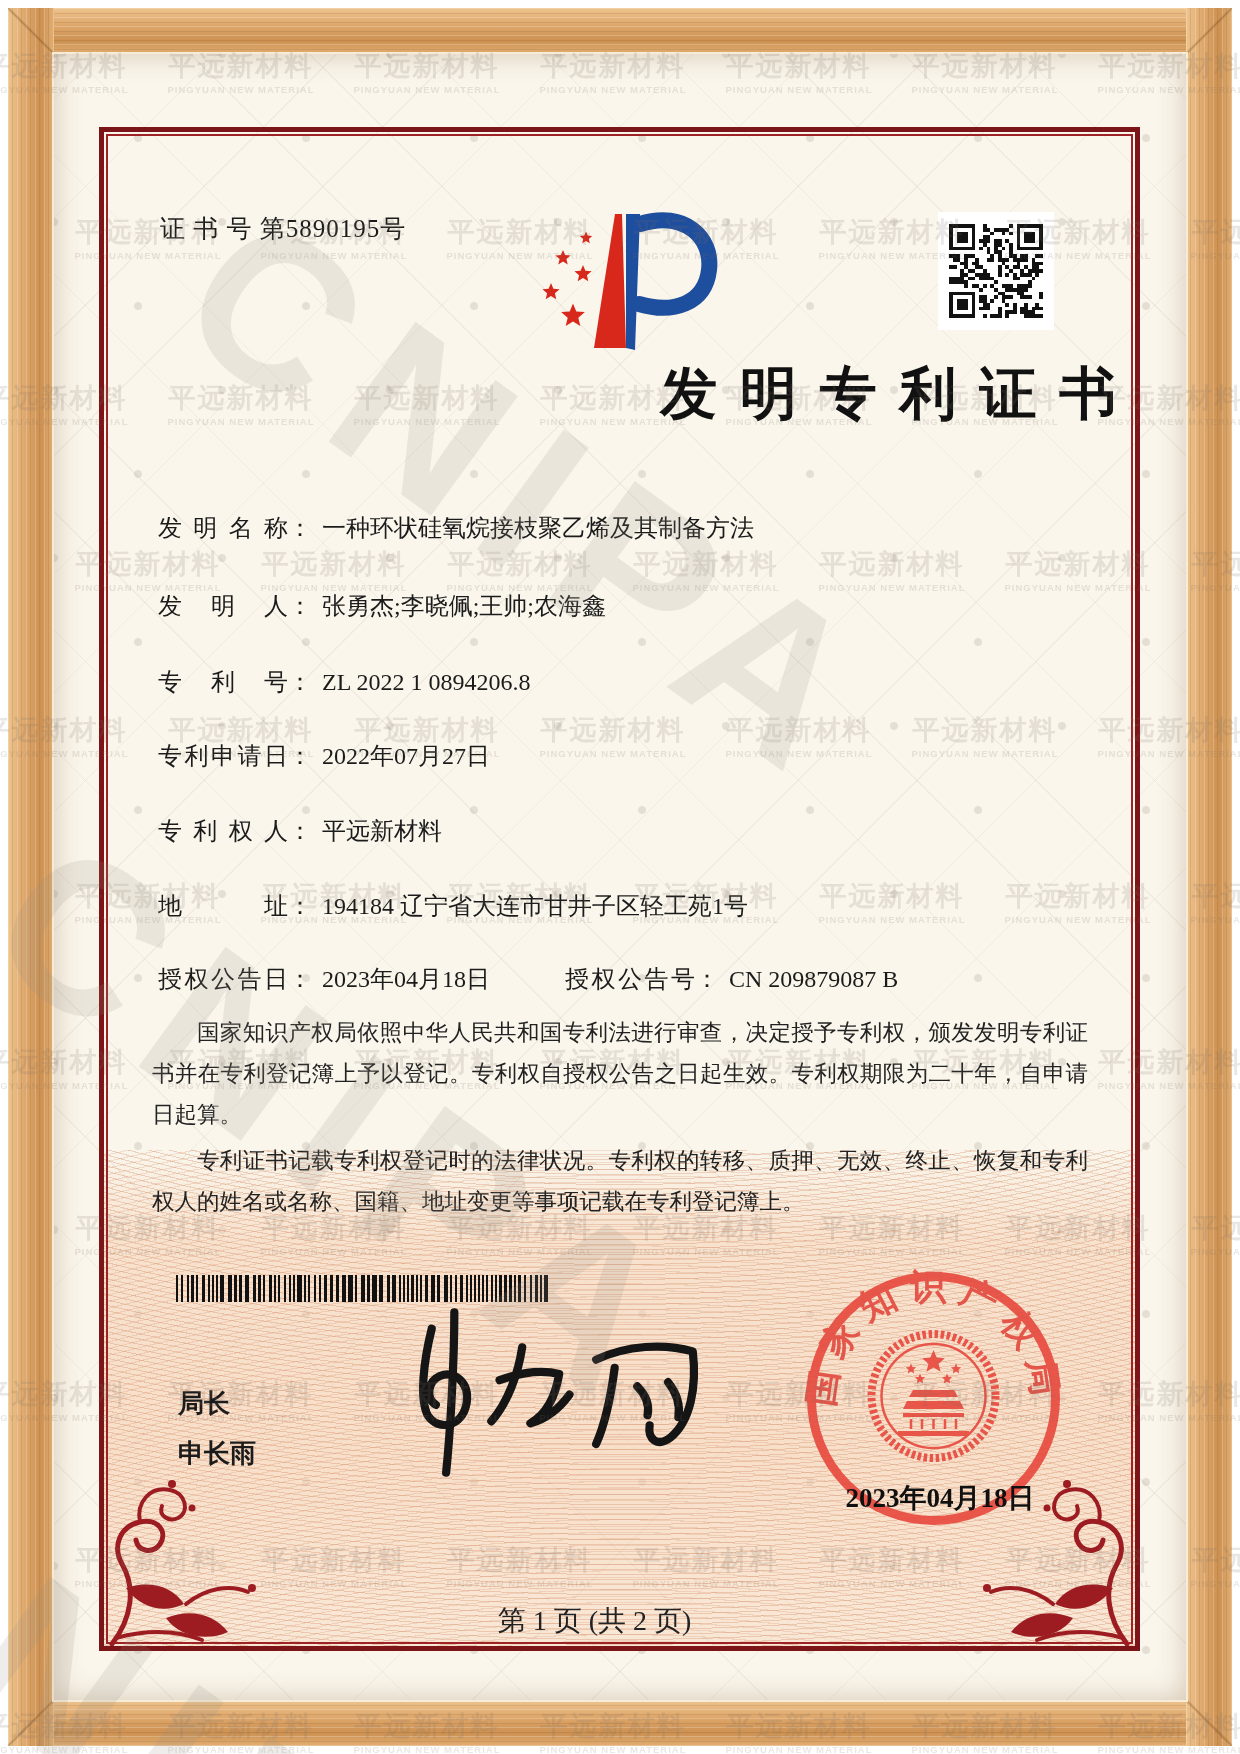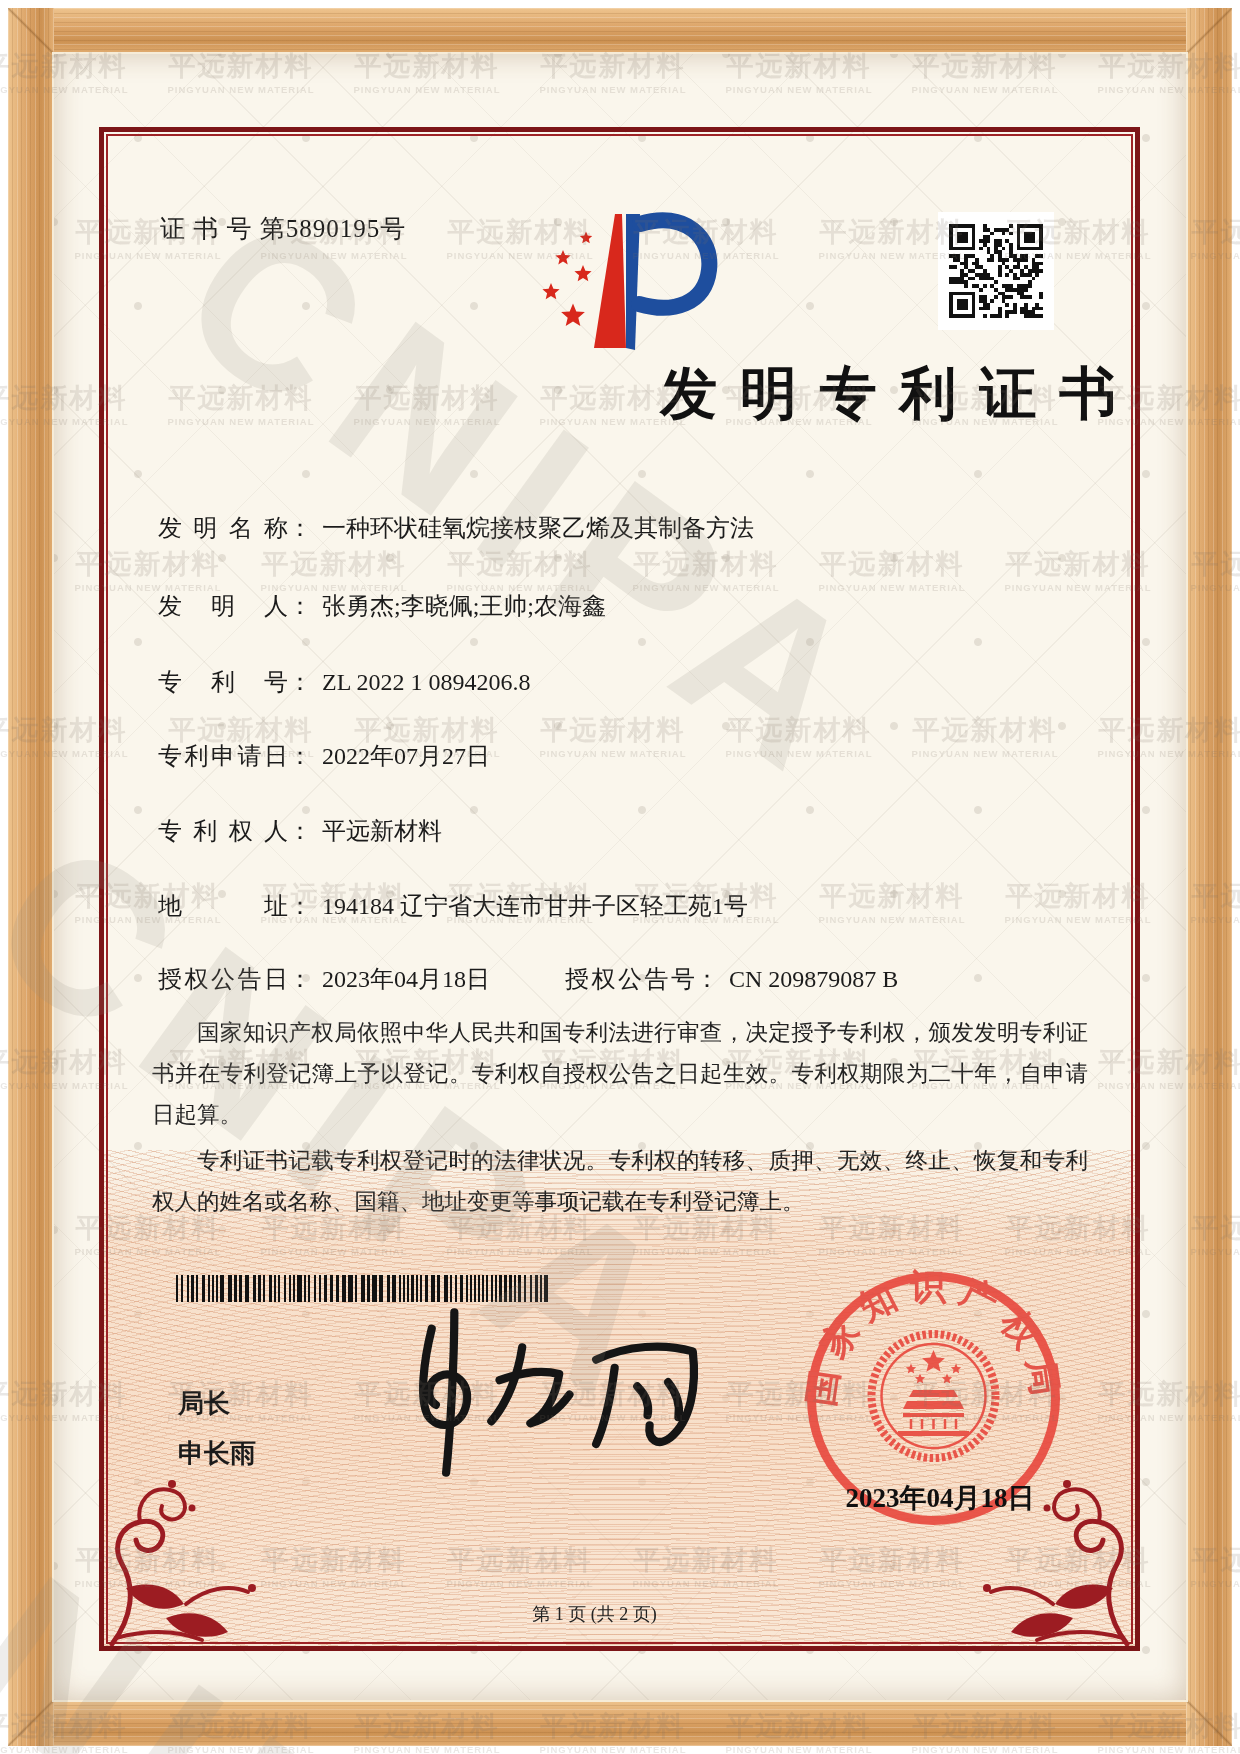--- a/index.html
+++ b/index.html
@@ -61,21 +61,21 @@
   .fvalue{margin-left:10px;}
   .g2{position:absolute;left:407px;top:0;white-space:nowrap;}
   .paras{left:152px;top:1012px;width:936px;font-size:22.5px;line-height:41px;text-align:justify;color:#222;}
   .paras p{margin:0 0 5px 0;text-indent:2em;}
   .barcode{left:176px;top:1275px;width:372px;height:27px;}
   .role{left:178px;top:1386px;font-size:26px;font-weight:700;font-family:"Liberation Sans","DejaVu Sans",sans-serif;}
   .iname{left:178px;top:1436px;font-size:26px;font-weight:700;font-family:"Liberation Sans","DejaVu Sans",sans-serif;}
   .sig{left:368px;top:1300px;width:370px;height:185px;}
   .sealwrap{left:801px;top:1266px;width:265px;height:265px;opacity:.92;mix-blend-mode:multiply;}
   .sealdate{left:808px;top:1480px;width:264px;text-align:center;font-size:27px;font-weight:600;color:#101010;}
-  .pageinfo{left:102px;width:985px;top:1602px;text-align:center;font-size:18px;color:#222;}
+  .pageinfo{left:102px;width:985px;top:1602px;text-align:center;font-size:28px;color:#222;}
   .contnote{left:102px;width:985px;top:1662px;text-align:center;font-size:24px;color:#222;}
   .flourish{left:106px;top:1468px;width:150px;height:178px;}
   .flourish.fr{left:983px;transform:scaleX(-1);}
   
   .wm-layer{position:absolute;inset:0;z-index:8;pointer-events:none;overflow:hidden;}
   .wm{position:absolute;width:170px;text-align:center;color:rgba(125,114,99,.17);}
   .wm b{display:block;font-size:27px;font-weight:700;letter-spacing:2px;
         font-family:"Liberation Sans","DejaVu Sans",sans-serif;}
   .wm s{display:block;text-decoration:none;font-size:9.5px;letter-spacing:1px;font-weight:700;
         font-family:"Liberation Sans","DejaVu Sans",sans-serif;}

